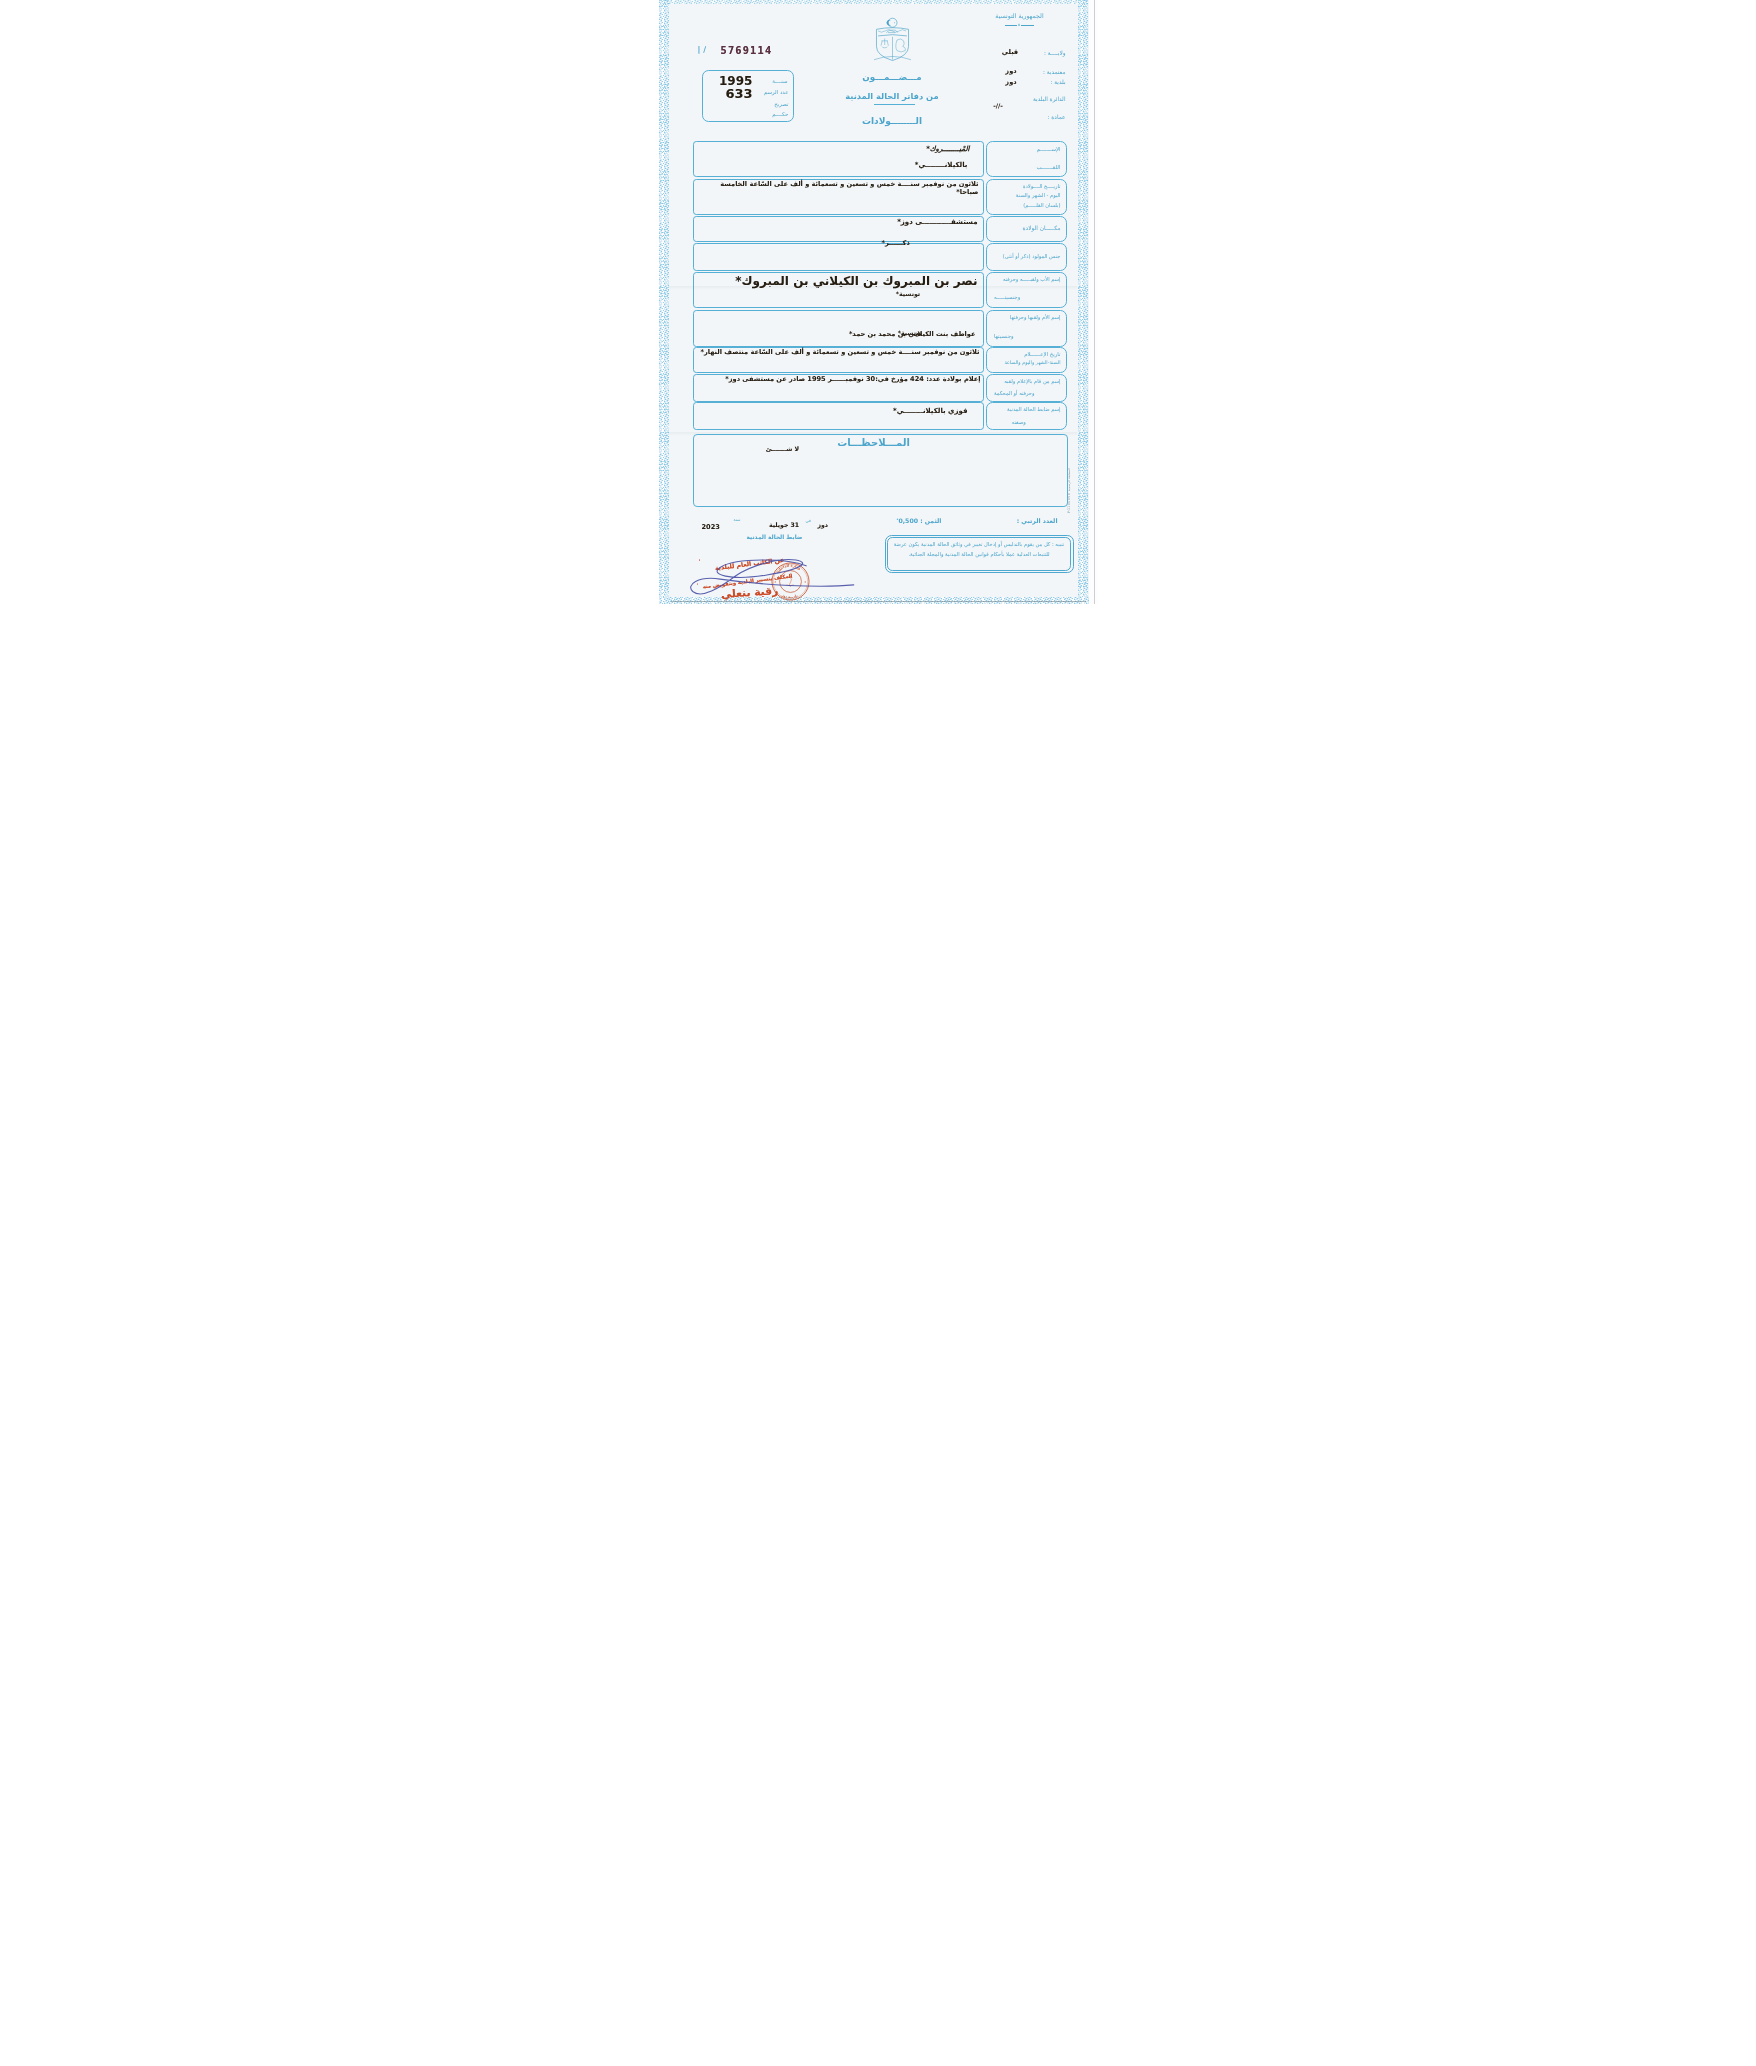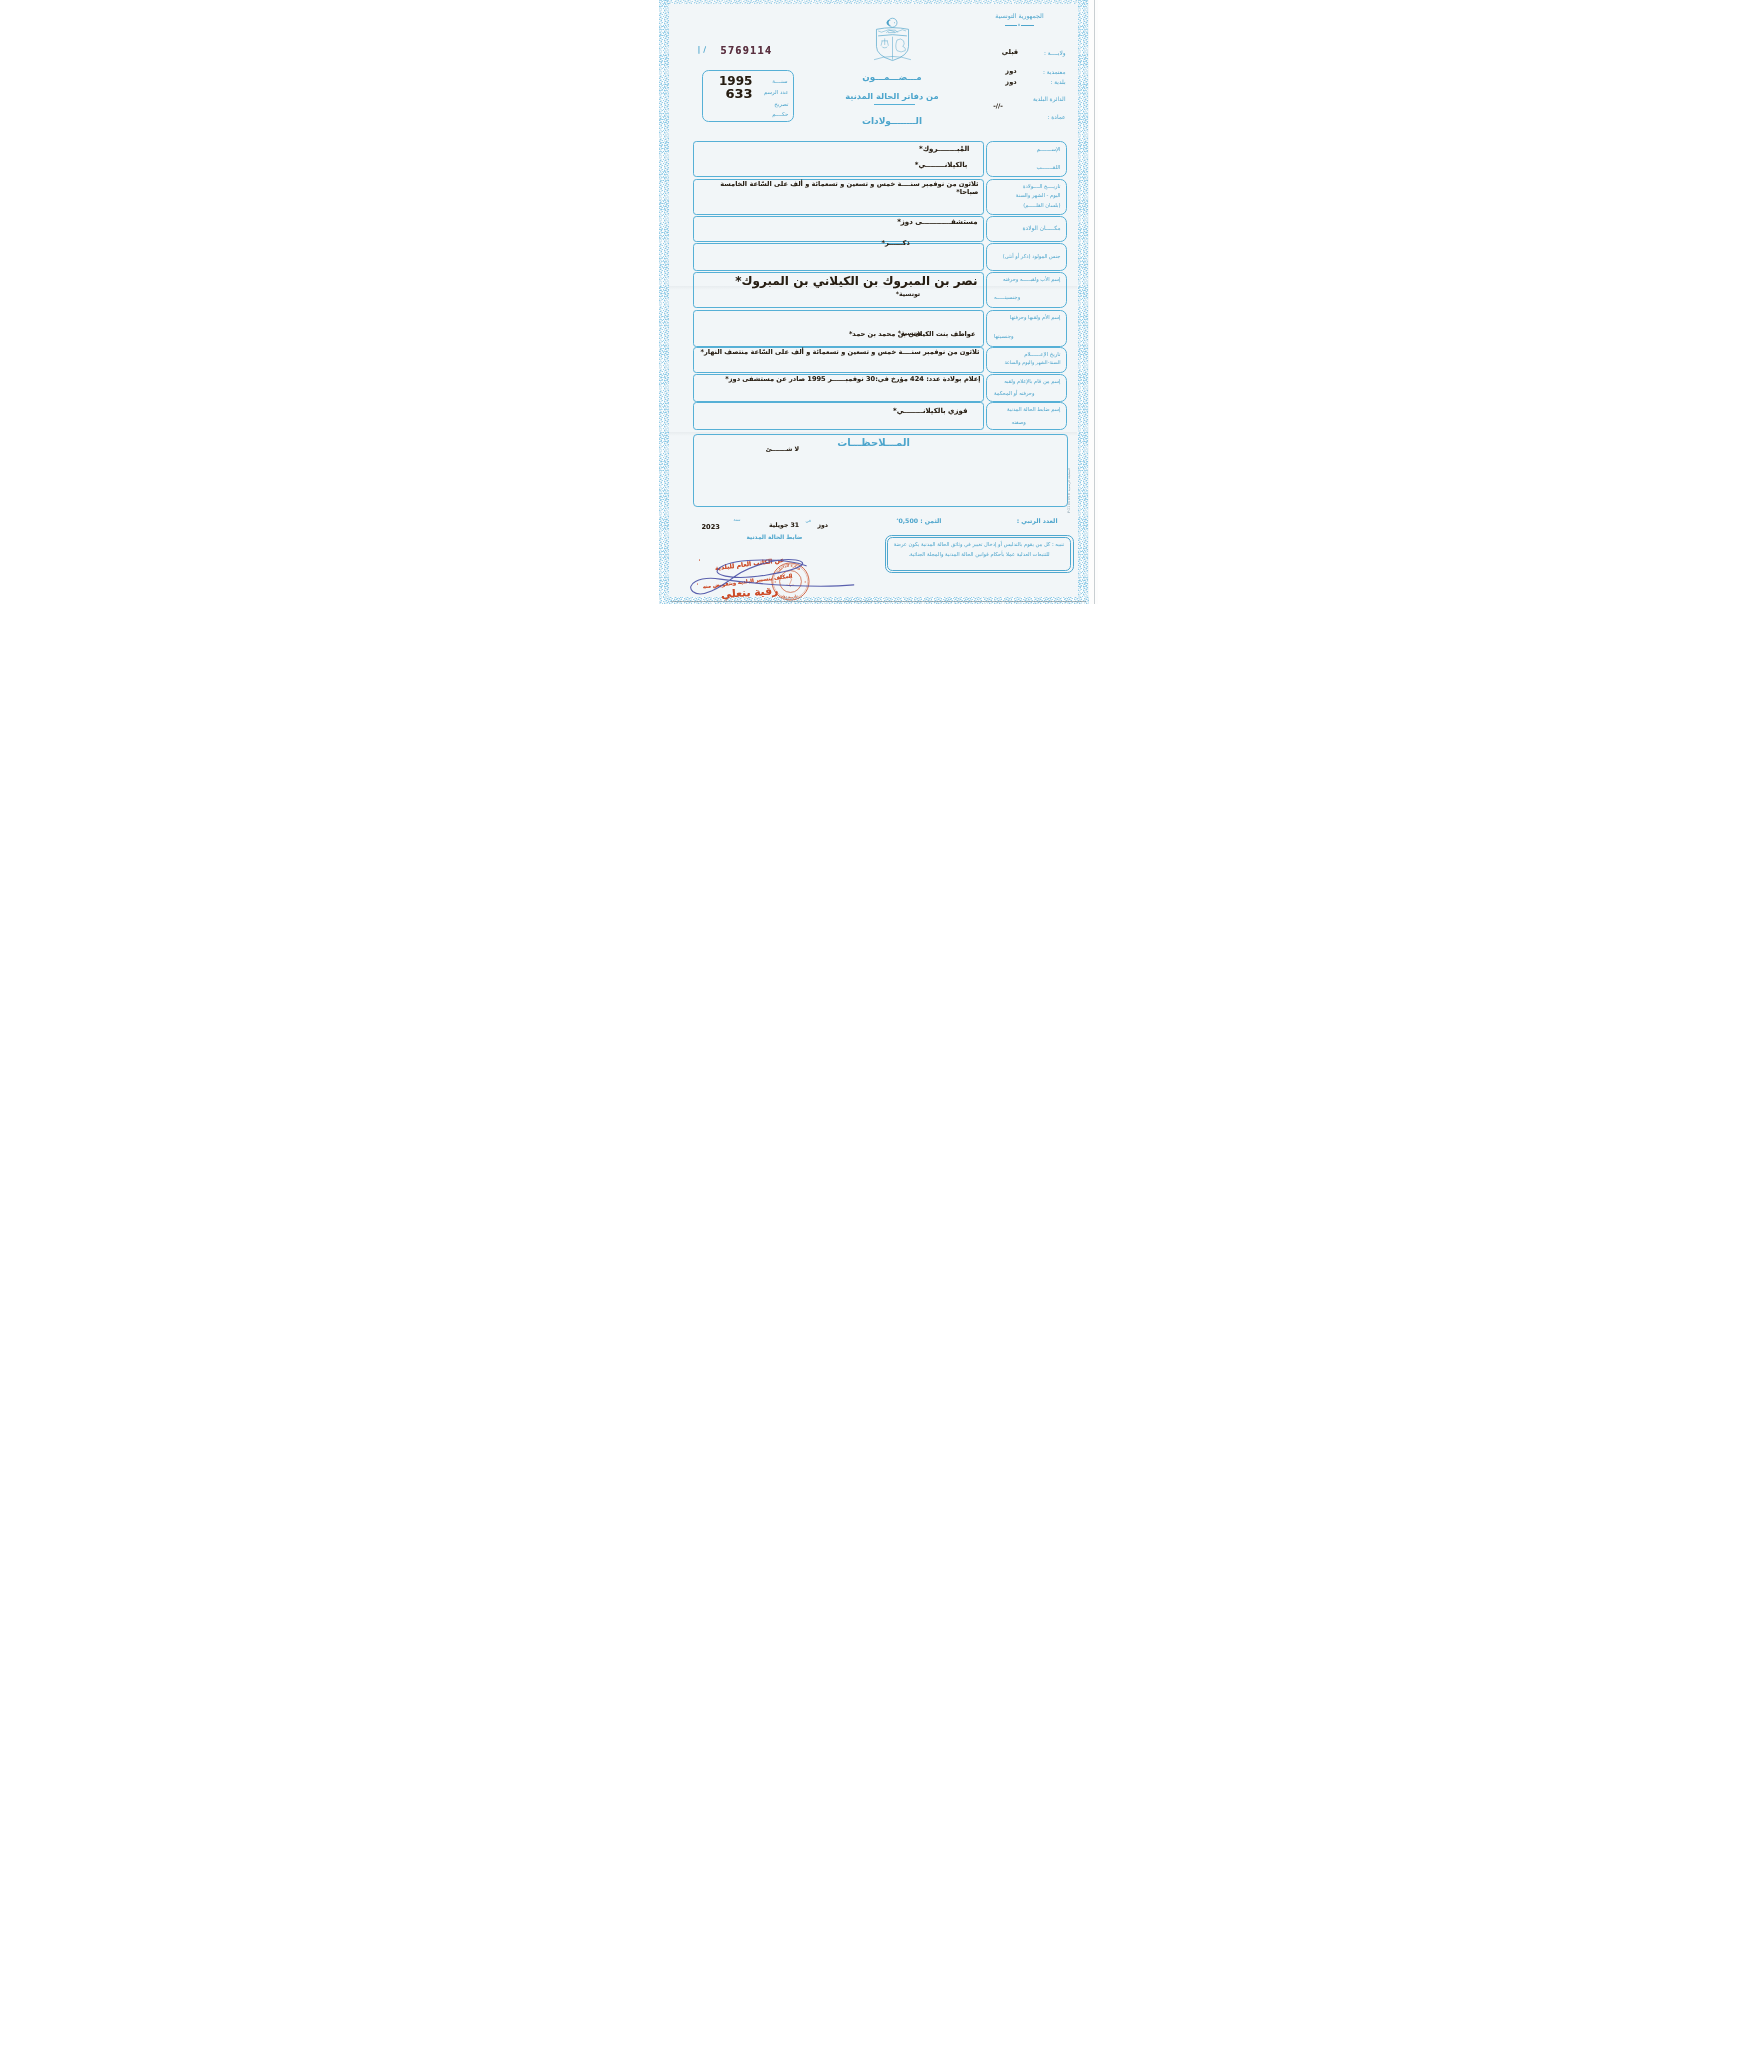--- a/index.html
+++ b/index.html
@@ -109,21 +109,21 @@
   <div class="vbox" style="top:141px;height:34px;"></div>
   <div class="vbox" style="top:179px;height:34px;"></div>
   <div class="vbox" style="top:216px;height:24px;"></div>
   <div class="vbox" style="top:243px;height:26.4px;"></div>
   <div class="vbox" style="top:272px;height:34px;"></div>
   <div class="vbox" style="top:310px;height:35px;"></div>
   <div class="vbox" style="top:347px;height:24px;"></div>
   <div class="vbox" style="top:374px;height:26.4px;"></div>
   <div class="vbox" style="top:402px;height:26.4px;"></div>
 
-  <div class="abs typed rtl" style="left:34px;top:145px;width:277px;text-align:right;padding-right:28px;font-size:7px;">المْبــــــــروك*</div>
+  <div class="abs typed rtl" style="left:34px;top:145px;width:277px;text-align:right;padding-right:28px;font-size:7px;font-style:italic;">المْبــــــــروك*</div>
   <div class="abs typed rtl" style="left:34px;top:161px;width:275px;text-align:right;padding-right:10.3px;font-size:7px;">بالكيلانــــــــي*</div>
 
   <div class="abs typed rtl" style="left:39px;top:180px;width:281px;text-align:right;font-size:6.6px;">ثلاثون من نوفمبر سنــــة خمس و تسعين و تسعمائة و ألف على السّاعة الخامسة صباحا*</div>
 
   <div class="abs typed rtl" style="left:34px;top:218px;width:285px;text-align:right;padding-right:37px;font-size:7px;">مستشفــــــــــــى دوز*</div>
 
   <div class="abs typed rtl" style="left:223px;top:239px;width:39px;text-align:left;font-size:6.6px;">ذكــــــر*</div>
 
   <div class="abs typed rtl" style="left:34px;top:274px;width:285px;text-align:right;font-size:12px;">نصر بن المبروك بن الكيلاني بن المبروك*</div>
   <div class="abs typed rtl" style="left:231px;top:290px;width:37px;text-align:center;font-size:6.2px;">تونسية*</div>

